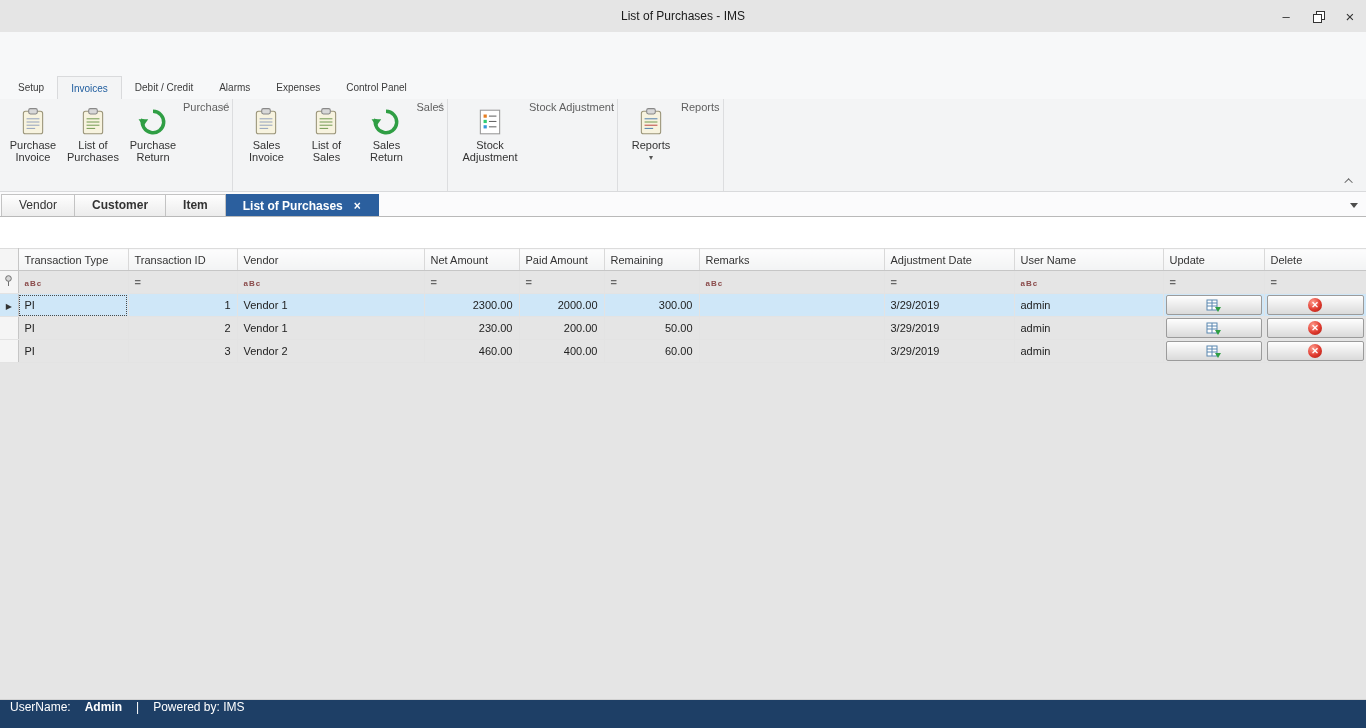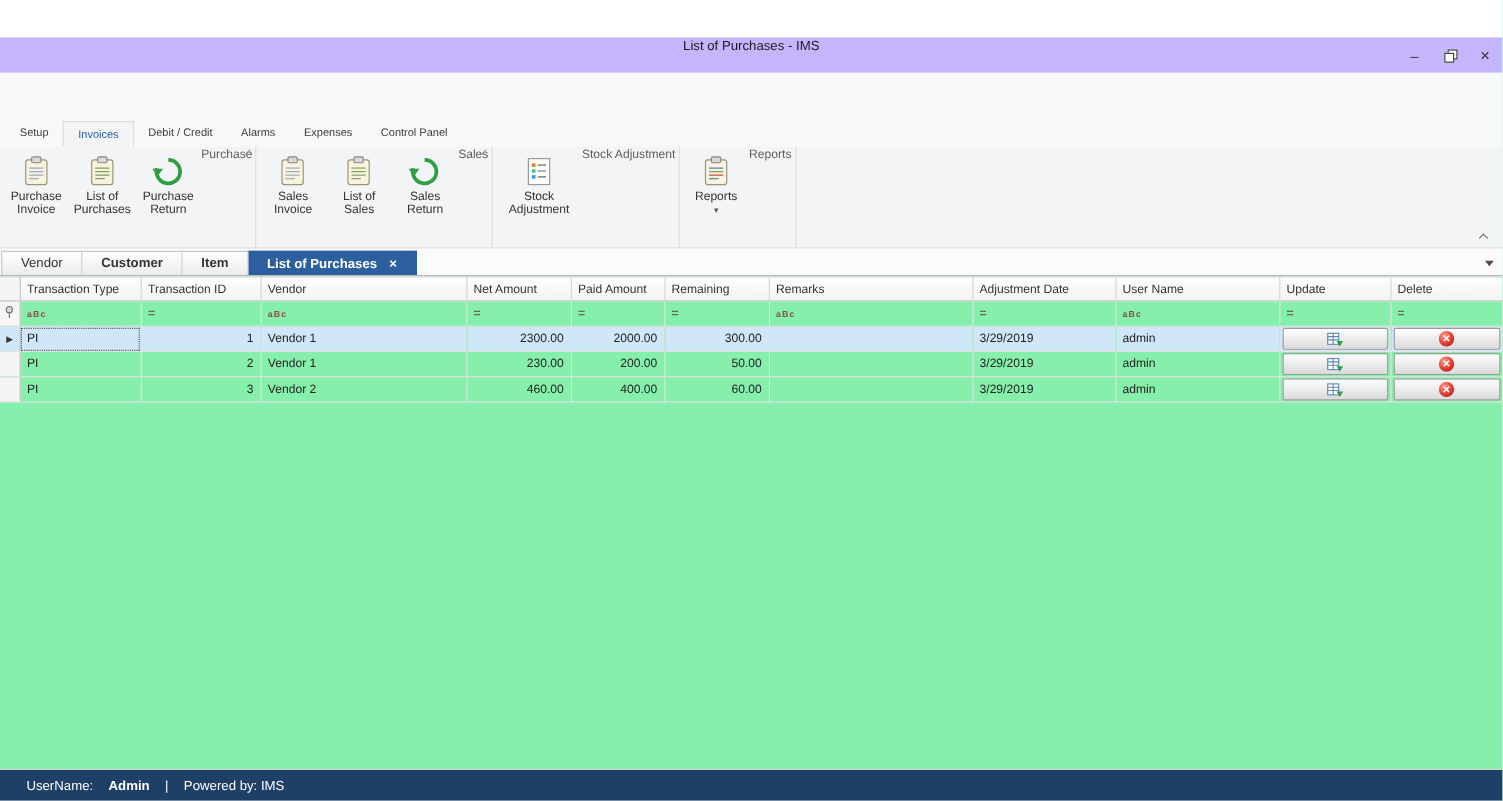--- a/index.html
+++ b/index.html
@@ -1,21 +1,21 @@
 <!DOCTYPE html>
 <html><head>
 <meta charset="utf-8">
 <style>
   * { box-sizing: border-box; margin: 0; padding: 0; }
   html, body { width: 1366px; height: 728px; overflow: hidden;
     font-family: "Liberation Sans", sans-serif; background: #fff; }
   .window { width: 1366px; height: 728px; display: flex; flex-direction: column; background: #fff; }
 
   
-  .titlebar { flex: 0 0 32px; position: relative; background: #c4b5fd; display: flex; align-items: flex-start; margin-top: 34px; }
+  .titlebar { flex: 0 0 32px; position: relative; background: #e5e5e5; display: flex; align-items: center; }
   .titlebar-title { position: absolute; left: 0; right: 0; text-align: center; font-size: 12px; color: #1a1a1a; }
   .win-controls { margin-left: auto; display: flex; z-index: 2; }
   .win-btn { width: 32px; height: 32px; display: flex; align-items: center; justify-content: center;
     font-size: 13px; color: #333; cursor: default; }
   .restore-icon { position: relative; width: 11px; height: 11px; display: inline-block; }
   .restore-icon::before { content: ""; position: absolute; left: 3px; top: 0; width: 7px; height: 7px; border: 1px solid #333; background: #fff; }
   .restore-icon::after  { content: ""; position: absolute; left: 0; top: 3px; width: 7px; height: 7px; border: 1px solid #333; background: #fff; }
 
   
   .ribbon-tabs { flex: 0 0 23px; background: #f7f8f9; display: flex; align-items: flex-end; padding-left: 5px; }
@@ -43,21 +43,21 @@
     align-items: flex-end; position: relative; padding-left: 1px; }
   .dtab { height: 22px; line-height: 20px; padding: 0 17px; border: 1px solid #c3c3c3; border-bottom: none;
     background: linear-gradient(#fefefe, #ececec); font-size: 12px; color: #333; cursor: default; }
   .dtab + .dtab { border-left: none; font-weight: bold; }
   .dtab.active { background: #2b5f9e; color: #fff; border-color: #2b5f9e; display: flex; align-items: center; gap: 11px; }
   .dtab-close { font-size: 12px; line-height: 1; cursor: default; }
   .tab-dropdown { position: absolute; right: 8px; bottom: 8px; width: 0; height: 0;
     border-left: 4px solid transparent; border-right: 4px solid transparent; border-top: 5px solid #4d4d4d; cursor: default; }
 
   
-  .content { flex: 1 1 auto; background: #86efac; border-bottom: 1px solid #d2d2d2; overflow: hidden; }
+  .content { flex: 1 1 auto; background: #e5e5e5; border-bottom: 1px solid #d2d2d2; overflow: hidden; margin-top: 31px; }
   table.grid { border-collapse: collapse; table-layout: fixed; width: 1366px; font-size: 11px; }
   th { height: 22px; background: linear-gradient(#fdfdfd, #f2f3f4); border-right: 1px solid #d9d9d9;
     border-bottom: 1px solid #c6c6c6; border-top: 1px solid #dcdcdc; font-weight: normal; text-align: left;
     padding: 0 6px; color: #333; cursor: default; }
   td { height: 23px; border-right: 1px solid #e3e3e3; border-bottom: 1px solid #e3e3e3; padding: 0 6px;
     color: #222; overflow: hidden; white-space: nowrap; cursor: default; }
   .ind { background: #f5f5f5; border-right: 1px solid #c6c6c6; text-align: center; color: #555; padding: 0; }
   th.ind { background: #f5f5f5; }
   .num { text-align: right; }
   tr.selected td { background: #cfe7f8; }
@@ -67,22 +67,22 @@
   .f-eq { font-size: 11px; color: #666; font-weight: bold; }
   .row-arrow { font-size: 8px; color: #333; }
   .btn-cell { padding: 1px 2px; }
   .cell-btn { width: 100%; height: 20px; border: 1px solid #9b9b9b; background: linear-gradient(#fefefe, #dadada);
     display: flex; align-items: center; justify-content: center; border-radius: 2px; cursor: default; }
   .del-ic { width: 14px; height: 14px; border-radius: 50%;
     background: radial-gradient(circle at 35% 30%, #ff9c8d, #e03a2f 55%, #a81b10); color: #fff; font-size: 9px;
     font-weight: bold; display: flex; align-items: center; justify-content: center; line-height: 1; }
 
   
-  .statusbar { flex: 0 0 28px; background: #1e3f66; color: #fff; display: flex; align-items: center;
-    font-size: 12px; padding-left: 24px; gap: 14px; }
+  .statusbar { flex: 0 0 28px; background: #1e3f66; color: #fff; display: flex; align-items: flex-start;
+    font-size: 12px; padding-left: 10px; gap: 14px; }
   .sb-user { font-weight: bold; }
 </style>
 </head>
 <body>
 
 <div class="window">
 
   <div class="titlebar">
     <div class="titlebar-title">List of Purchases - IMS</div>
     <div class="win-controls">

